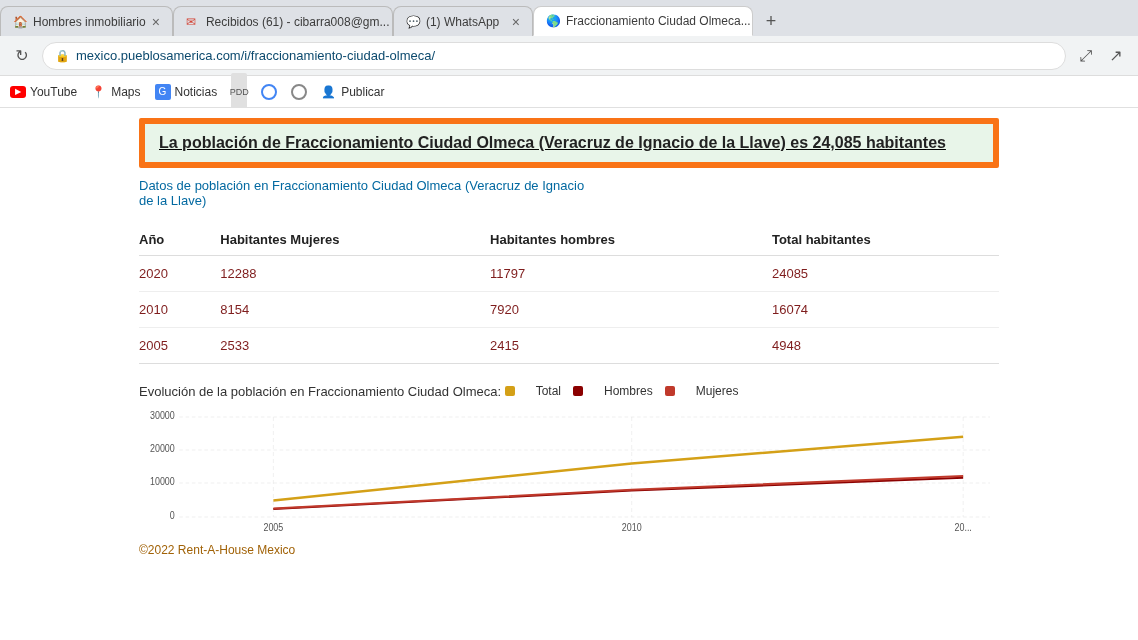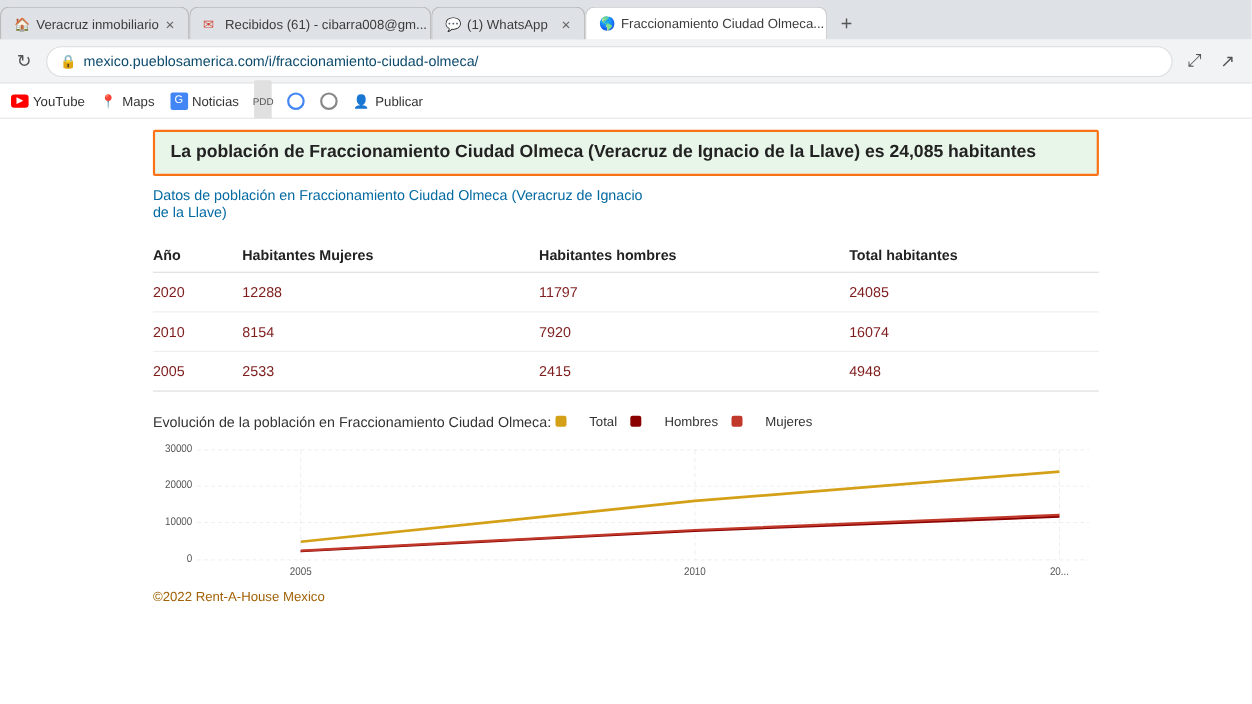--- a/index.html
+++ b/index.html
@@ -166,24 +166,25 @@
 
     .content-inner {
       max-width: 900px;
       margin: 0 auto;
       padding: 0 20px;
     }
 
     
     .population-title-box {
       background: #e8f5e9;
-      border: 2px solid #f97316;
+      border: 6px solid #f97316;
       padding: 10px 14px;
       margin-bottom: 10px;
       border-radius: 2px;
+      text-decoration: underline;
     }
     .population-title-box h1 {
       font-size: 16px;
       font-weight: bold;
       color: #222;
     }
 
     .subtitle {
       font-size: 13px;
       color: #0369a1;
@@ -261,21 +262,21 @@
     }
   </style>
 </head>
 <body>
 
 <div class="browser-frame">
 
   <div class="tab-bar">
     <div class="tab">
       <span class="tab-favicon">🏠</span>
-      <span>Veracruz inmobiliario</span>
+      <span>Hombres inmobiliario</span>
       <span class="tab-close">×</span>
     </div>
     <div class="tab">
       <span class="tab-favicon" style="color:#d44638;">✉</span>
       <span>Recibidos (61) - cibarra008@gm...</span>
 
     </div>
     <div class="tab">
       <span class="tab-favicon" style="color:#25d366;">💬</span>
       <span>(1) WhatsApp</span>

